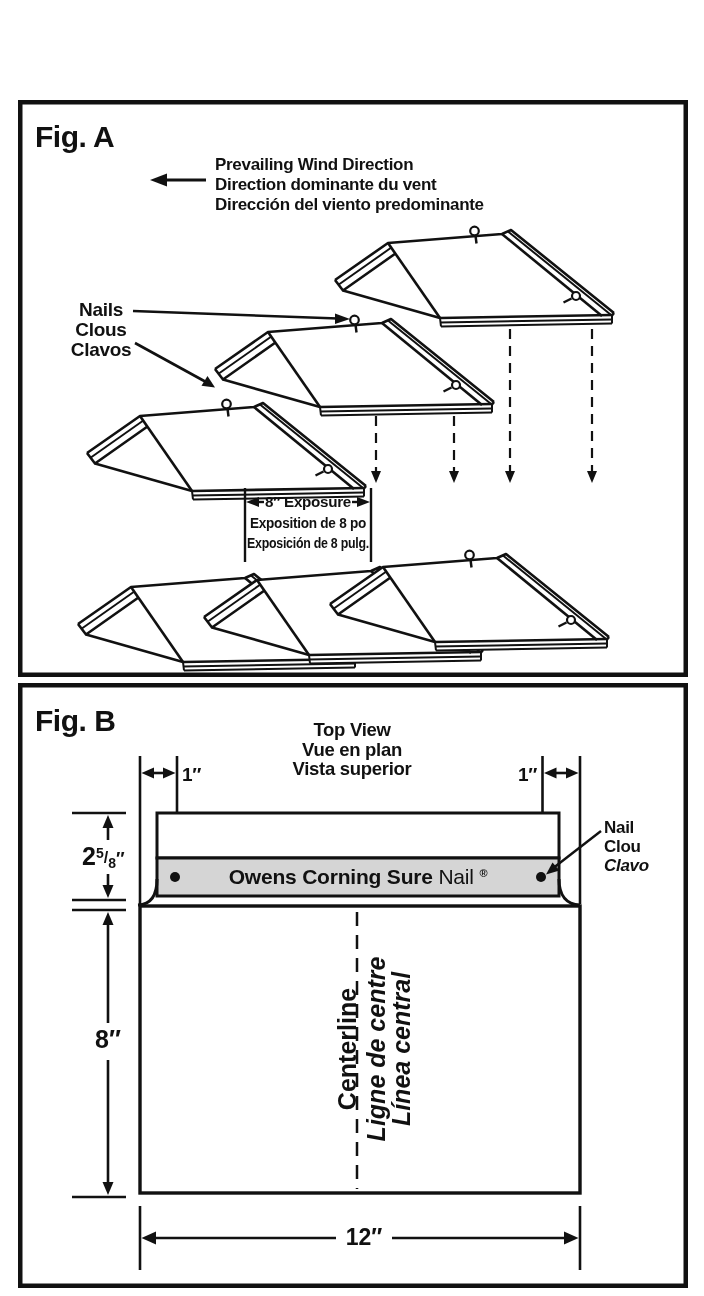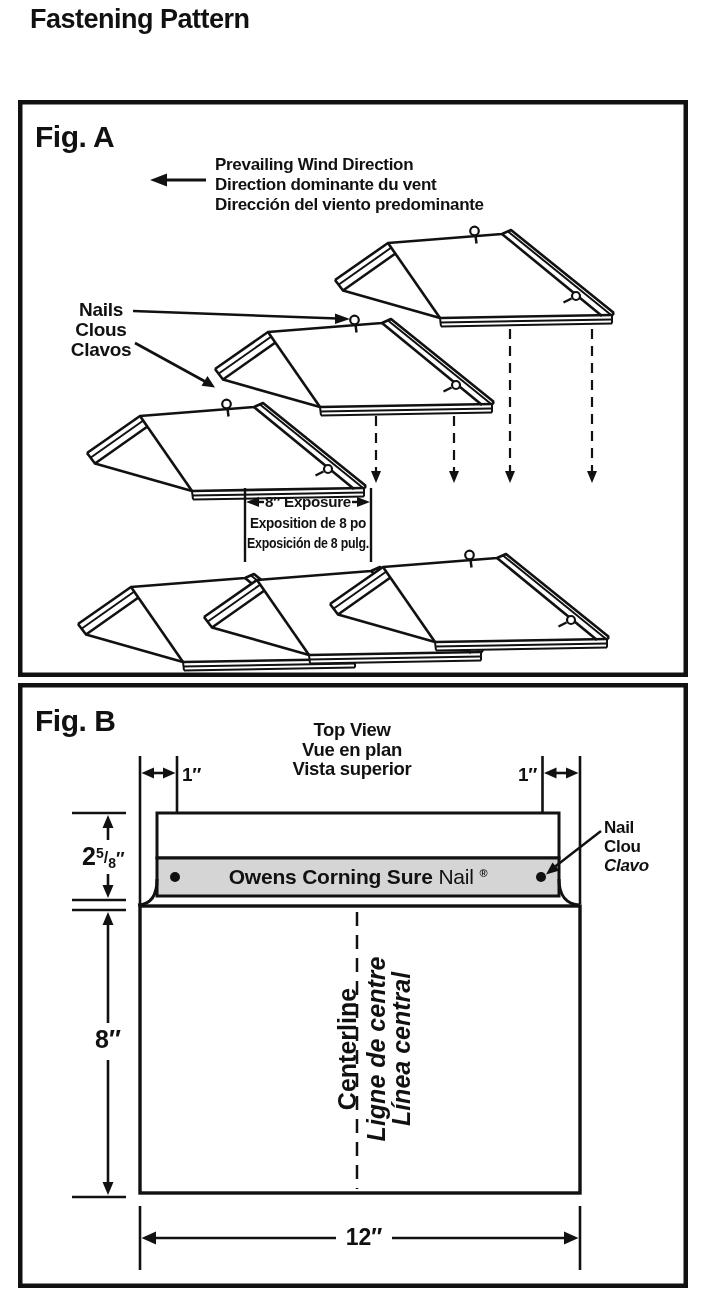--- a/index.html
+++ b/index.html
@@ -21,21 +21,20 @@
   .ital{font-style:italic;}
   .ln{stroke:#111;fill:none;stroke-linecap:butt;}
   .fillb{fill:#111;stroke:none;}
 </style>
 </head>
 <body>
 
 <div class="page">
 
   <div class="doc-title">
-    <span>Fastening Pattern</span>
   </div>
 
   <svg style="left:18px;top:100px;" width="670" height="577" viewBox="0 0 670 577">
     <defs>
       <g id="shg" stroke="#111" fill="none" stroke-width="2.6" stroke-linejoin="round">
         <path d="M370,143 L484,134 L493,130 L596,213 L596,223.5 L423,226.5 L422,218 L325,190.5 L317,180 Z" fill="#ffffff" stroke="none"></path>
         <path d="M317,180 L370,143 L484,134 L493,130 L596,213"></path>
         <path d="M490,131.5 L592.5,214.5" stroke-width="2"></path>
         <path d="M484,134 L584,216"></path>
         <path d="M370,143 L422,218"></path>

